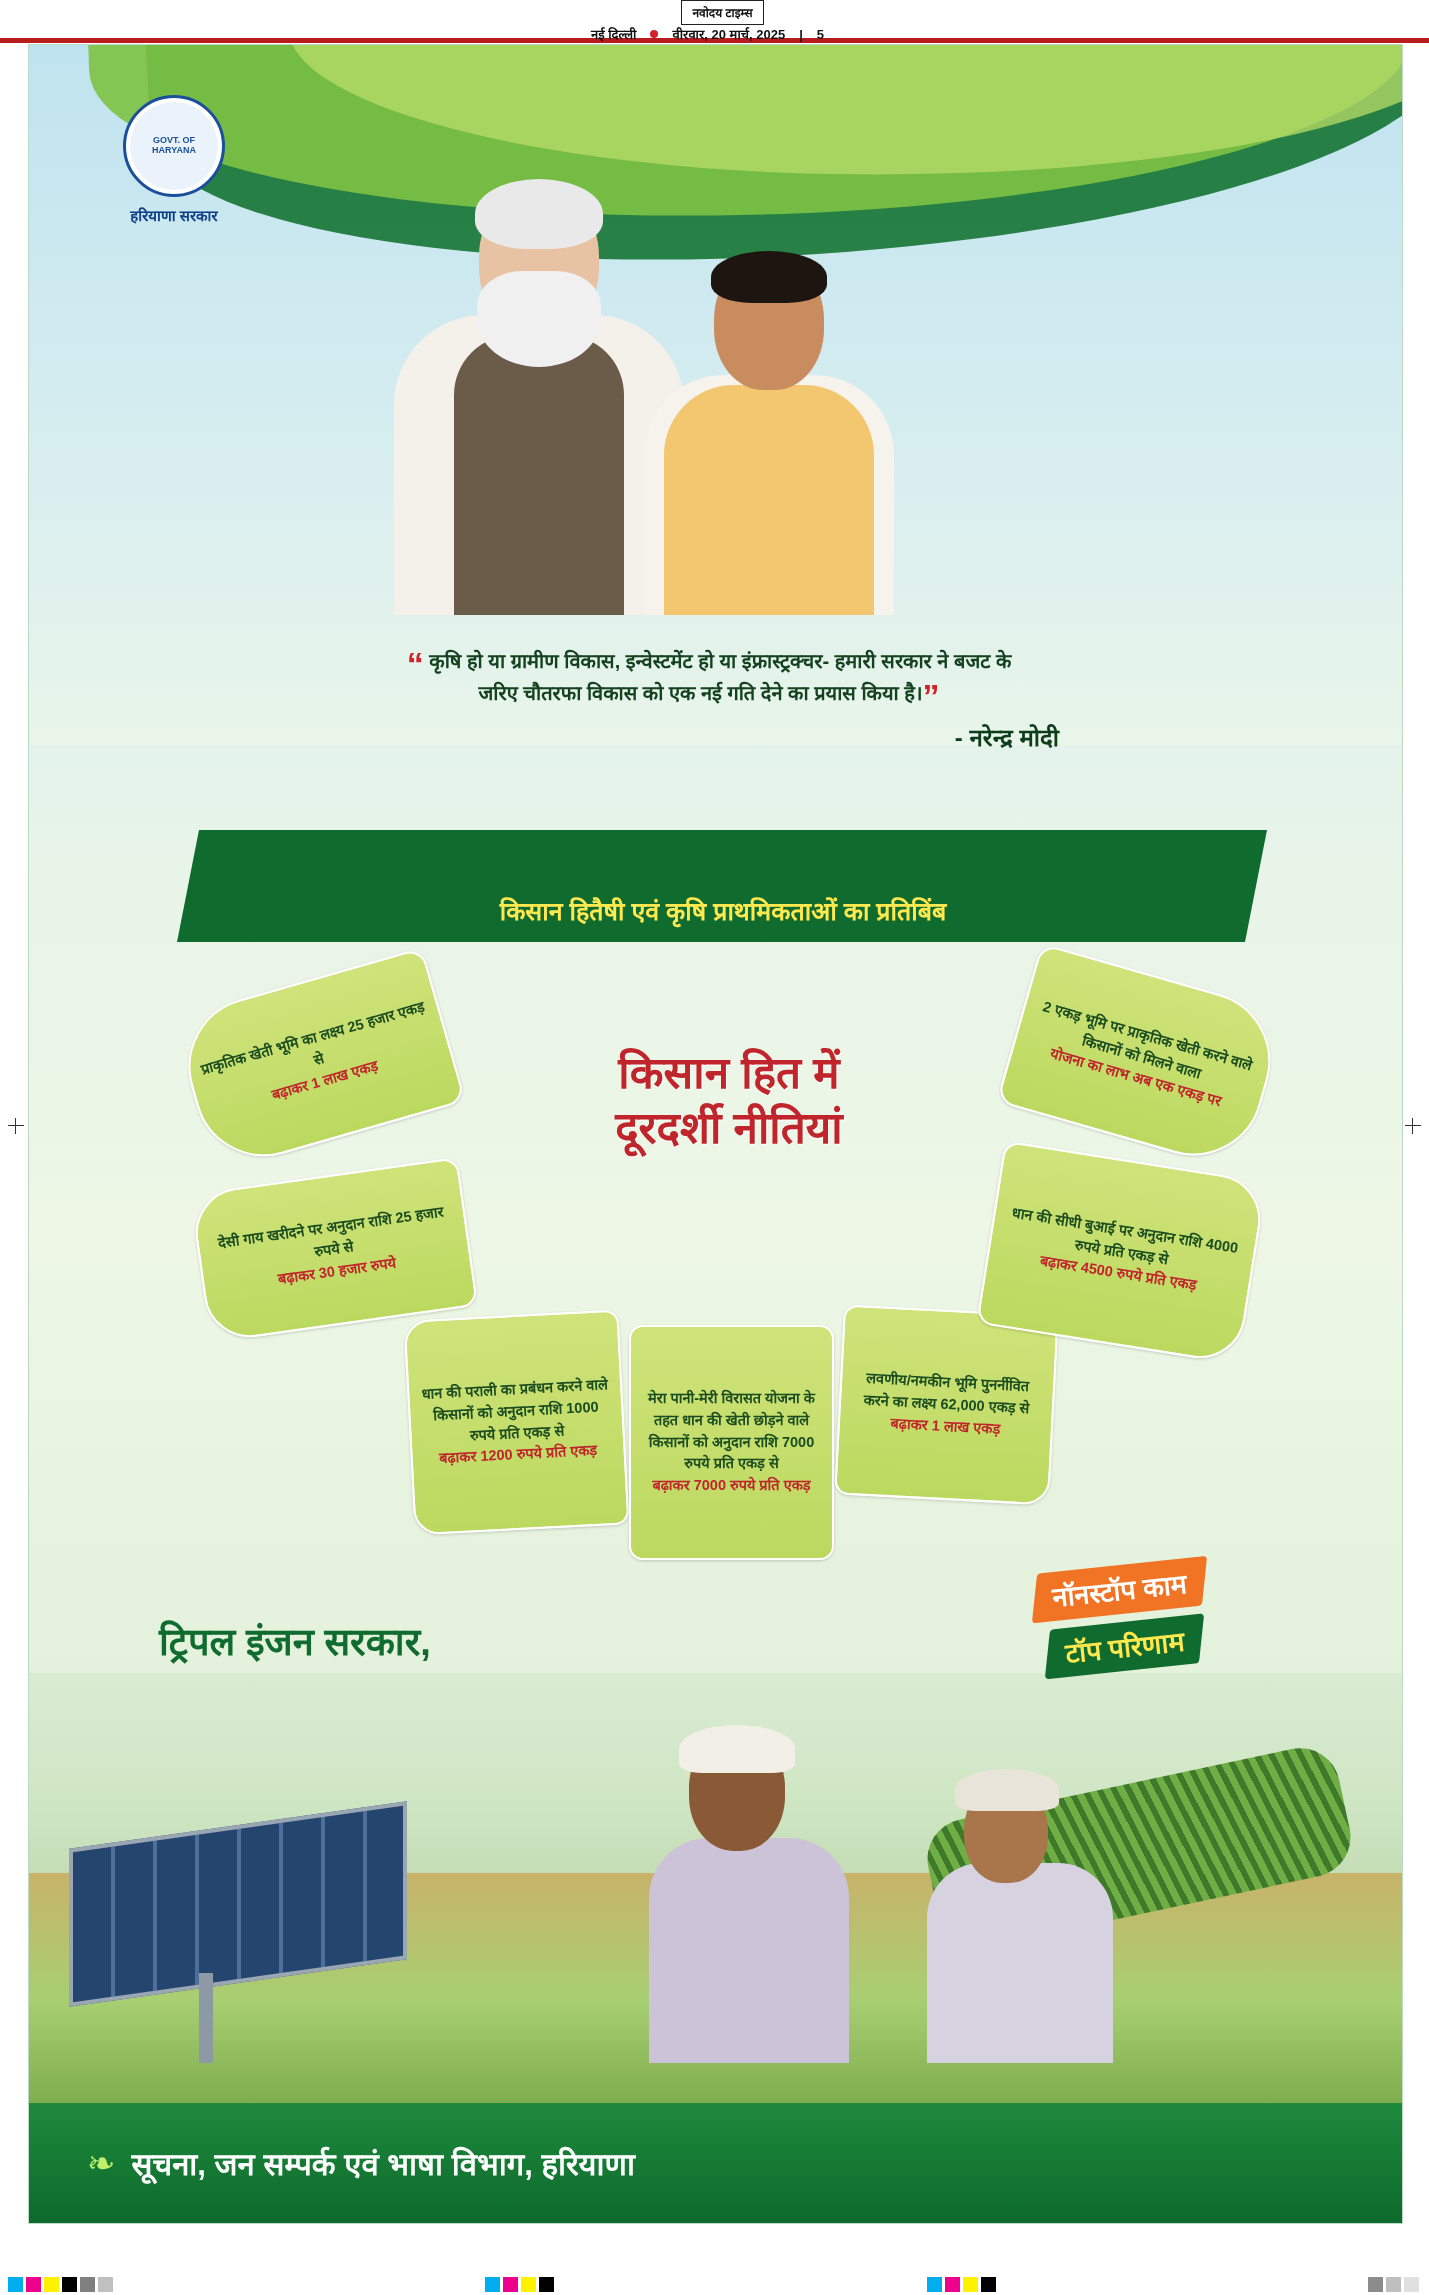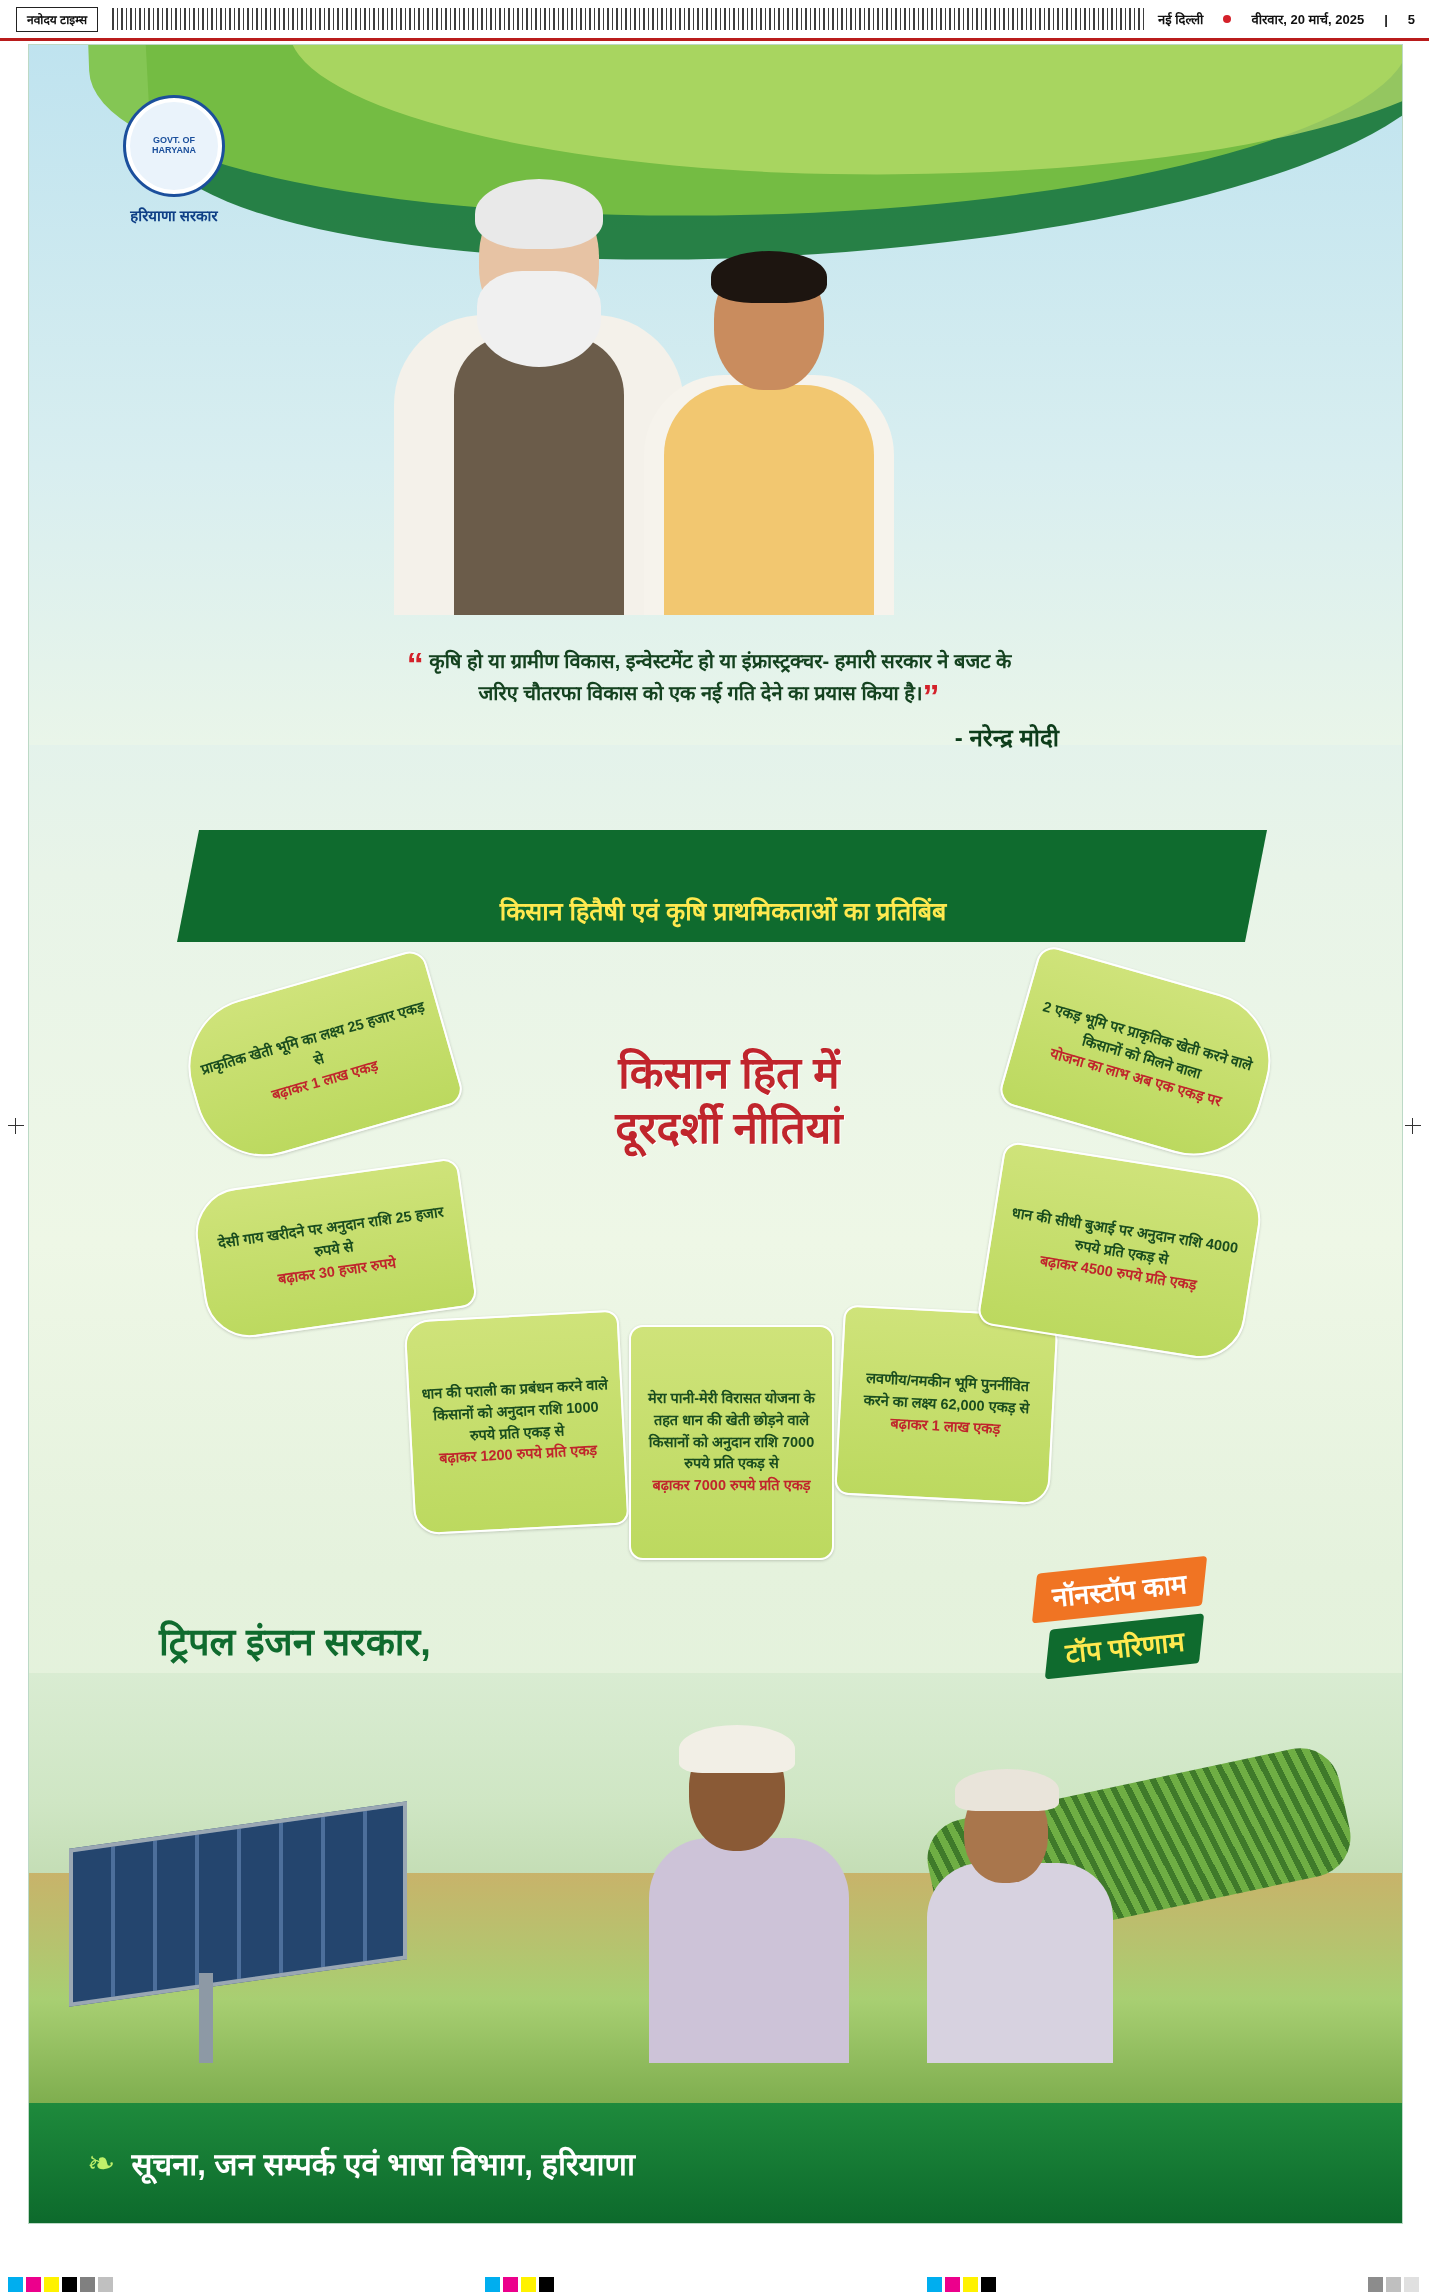--- a/index.html
+++ b/index.html
@@ -7,35 +7,35 @@
     width:1429px;height:2295px;
     background:#ffffff;
     font-family:"Liberation Sans", sans-serif;
     overflow:hidden;
     position:relative;
   }
 
   
   .masthead{
     position:absolute;left:0;top:0;width:1429px;height:38px;
-    background:#ffffff;border-bottom:3px solid #b91c1c;
-    display:flex;align-items:center;
+    background:#ffffff;border-bottom:5px solid #b91c1c;
+    display:flex;align-items:center;flex-direction:column;
   }
   .masthead-logo{
     margin-left:16px;border:1px solid #222;padding:3px 10px;
     font-size:12px;font-weight:bold;color:#111;white-space:nowrap;
   }
   .barcode{
     flex:1;margin:0 14px;height:22px;
     background:repeating-linear-gradient(to right,#1b1b1b 0 2px,#ffffff 2px 5px,#1b1b1b 5px 6px,#ffffff 6px 9px);
     opacity:.85;
   }
   .masthead-right{
     margin-right:14px;font-size:13px;color:#111;white-space:nowrap;
-    display:flex;align-items:center;gap:20px;font-weight:bold;
+    display:flex;align-items:center;gap:14px;font-weight:bold;
   }
   .masthead-right .city{font-weight:bold;}
   .red-dot{width:8px;height:8px;border-radius:50%;background:#d4212a;display:inline-block;}
   .pagenum{font-weight:bold;}
 
   
   .poster{
     position:absolute;left:28px;top:44px;width:1373px;height:2178px;
     background:linear-gradient(#cfe9f3 0%, #d9eef2 18%, #e8f4e8 38%, #eef7e6 55%, #e5f2dd 70%, #dff0d6 100%);
     overflow:hidden;

